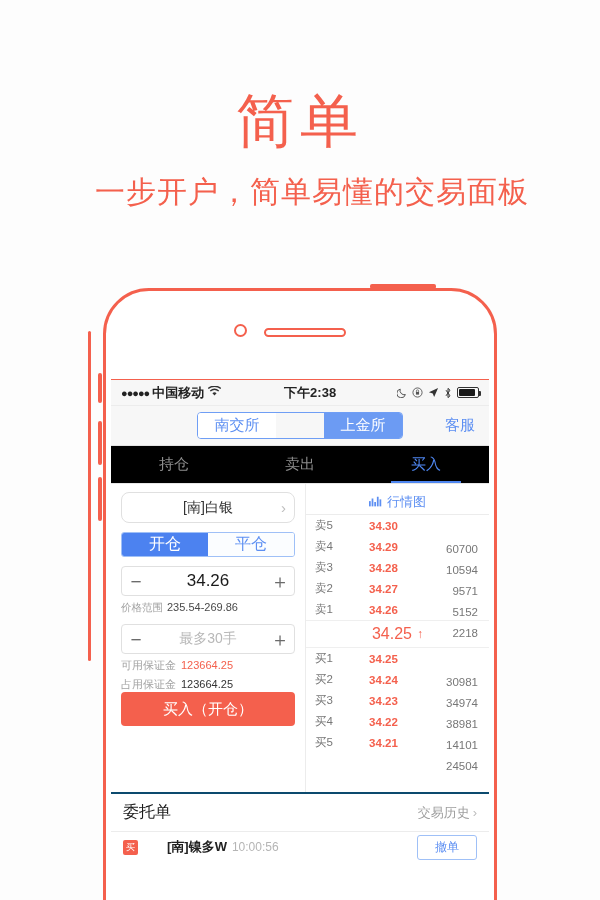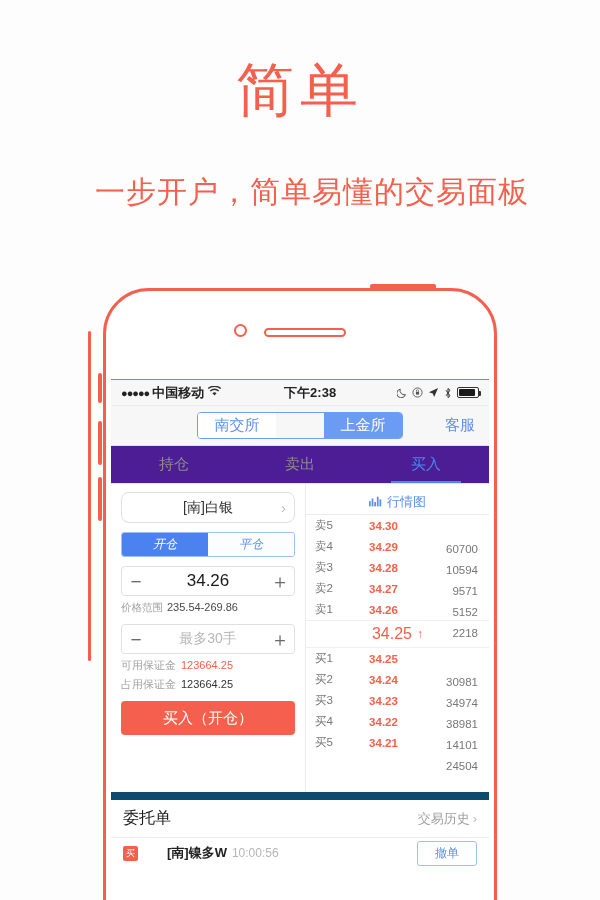--- a/index.html
+++ b/index.html
@@ -6,21 +6,21 @@
   html, body {
     width: 600px; height: 900px;
     background: #fdfdfd;
     font-family: "Liberation Sans", "DejaVu Sans", sans-serif;
     overflow: hidden;
   }
   .page { position: relative; width: 600px; height: 900px; background: #fdfdfd; }
 
   
   .headline {
-    position: absolute; top: 57px; left: 0; width: 600px;
+    position: absolute; top: 88px; left: 0; width: 600px;
     text-align: center;
     font-size: 58px; line-height: 66px; font-weight: 400;
     color: #f4604d; letter-spacing: 6px;
   }
   .subhead {
     position: absolute; top: 172px; left: 12px; width: 600px;
     text-align: center;
     font-size: 30px; line-height: 40px; font-weight: 400;
     color: #f4604d; letter-spacing: 1px;
   }
@@ -103,21 +103,21 @@
   .seg div {
     min-width: 78px; display: flex; align-items: center; justify-content: center;
     font-size: 15px; color: #5d8ff2; background: #fff; padding: 0 6px;
   }
   .seg div.on { background: #6c9bf3; color: #fff; }
   .kefu {
     position: absolute; right: 14px; font-size: 15px; color: #5d8ff2;
   }
 
   
-  .tabs { height: 38px; display: flex; border-bottom: 1px solid #e6e6e6; background: #4c1d95; justify-content: center; }
+  .tabs { height: 38px; display: flex; border-bottom: 1px solid #e6e6e6; background: #000000; justify-content: center; }
   .tab {
     flex: 1; display: flex; align-items: center; justify-content: center;
     font-size: 15px; color: #8d8d8d; position: relative;
   }
   .tab.on { color: #4e86f0; }
   .tab.on::after {
     content: ""; position: absolute; bottom: 0; left: 22%; width: 56%;
     height: 2px; background: #4e86f0;
   }
 
@@ -132,21 +132,21 @@
     position: relative; font-size: 14px; color: #333; background: #fff;
   }
   .selector .chev { position: absolute; right: 8px; color: #bdbdbd; font-size: 15px; }
 
   .seg2 {
     margin-top: 9px; height: 25px; display: flex;
     border: 1px solid #9fc0f7; border-radius: 3px; overflow: hidden;
   }
   .seg2 div {
     flex: 1; display: flex; align-items: center; justify-content: center;
-    font-size: 12px; color: #5d8ff2; background: #fbfdff; font-style: italic;
+    font-size: 16px; color: #5d8ff2; background: #fbfdff;
   }
   .seg2 div.on { background: #4c82f0; color: #fff; }
 
   .stepper {
     margin-top: 9px; height: 30px; border: 1px solid #e0e0e0; border-radius: 4px;
     display: flex; align-items: center; background: #fff;
   }
   .stepper .mn, .stepper .pl {
     width: 28px; text-align: center; color: #6b6b6b; font-size: 19px; line-height: 1;
     user-select: none;
@@ -158,21 +158,21 @@
 
   .hint { margin-top: 5px; font-size: 10.5px; color: #a2a2a2; }
   .hint b { color: #4a4a4a; font-weight: 400; margin-left: 4px; font-size: 11px; }
 
   .marginrow { margin-top: 4px; font-size: 10.5px; color: #a2a2a2; }
   .marginrow span { margin-left: 5px; font-size: 11px; }
   .marginrow span.red { color: #f4604d; }
   .marginrow span.dark { color: #333; }
 
   .buybtn {
-    margin-top: 9px; height: 34px; border-radius: 4px; background: #f4604d;
+    height: 34px; border-radius: 4px; background: #f4604d;
     color: #fff; font-size: 15px; display: flex; align-items: center; justify-content: center;
   }
 
   
   .quotehead {
     display: flex; align-items: center; justify-content: center; gap: 4px;
     height: 26px; font-size: 13px; color: #5d8ff2;
     border-bottom: 1px solid #ececec;
   }
   .qrow {
@@ -183,21 +183,21 @@
   .qrow .px { flex: 1; text-align: center; color: #f4604d; font-weight: 700; }
   .qrow .qty { width: 56px; text-align: right; color: #777; margin-top: 47px; }
   .lastpx {
     height: 28px; display: flex; align-items: center; justify-content: center;
     gap: 5px; color: #f4604d; font-size: 16px; font-weight: 400;
     border-top: 1px solid #efefef; border-bottom: 1px solid #efefef;
   }
   .lastpx .arrow { font-size: 12px; }
 
   
-  .ordersect { border-top: 8px solid #0c4a6e; background: #fff; }
+  .ordersect { border-top: 2px solid #0c4a6e; background: #fff; }
   .ordhead {
     height: 38px; display: flex; align-items: center; padding: 0 12px;
     border-bottom: 1px solid #ececec;
   }
   .ordhead .t { flex: 1; font-size: 16px; color: #1a1a1a; }
   .ordhead .h { font-size: 13px; color: #9e9e9e; }
   .ordhead .h .chev { margin-left: 3px; color: #bdbdbd; }
   .ordrow { height: 30px; display: flex; align-items: center; padding: 0 12px; gap: 5px; }
   .badge { background: #f4604d; color: #fff; font-size: 9px; padding: 1px 3px; border-radius: 2px; }
   .ordname { font-size: 13px; color: #222; font-weight: 700; padding-left: 24px; }

